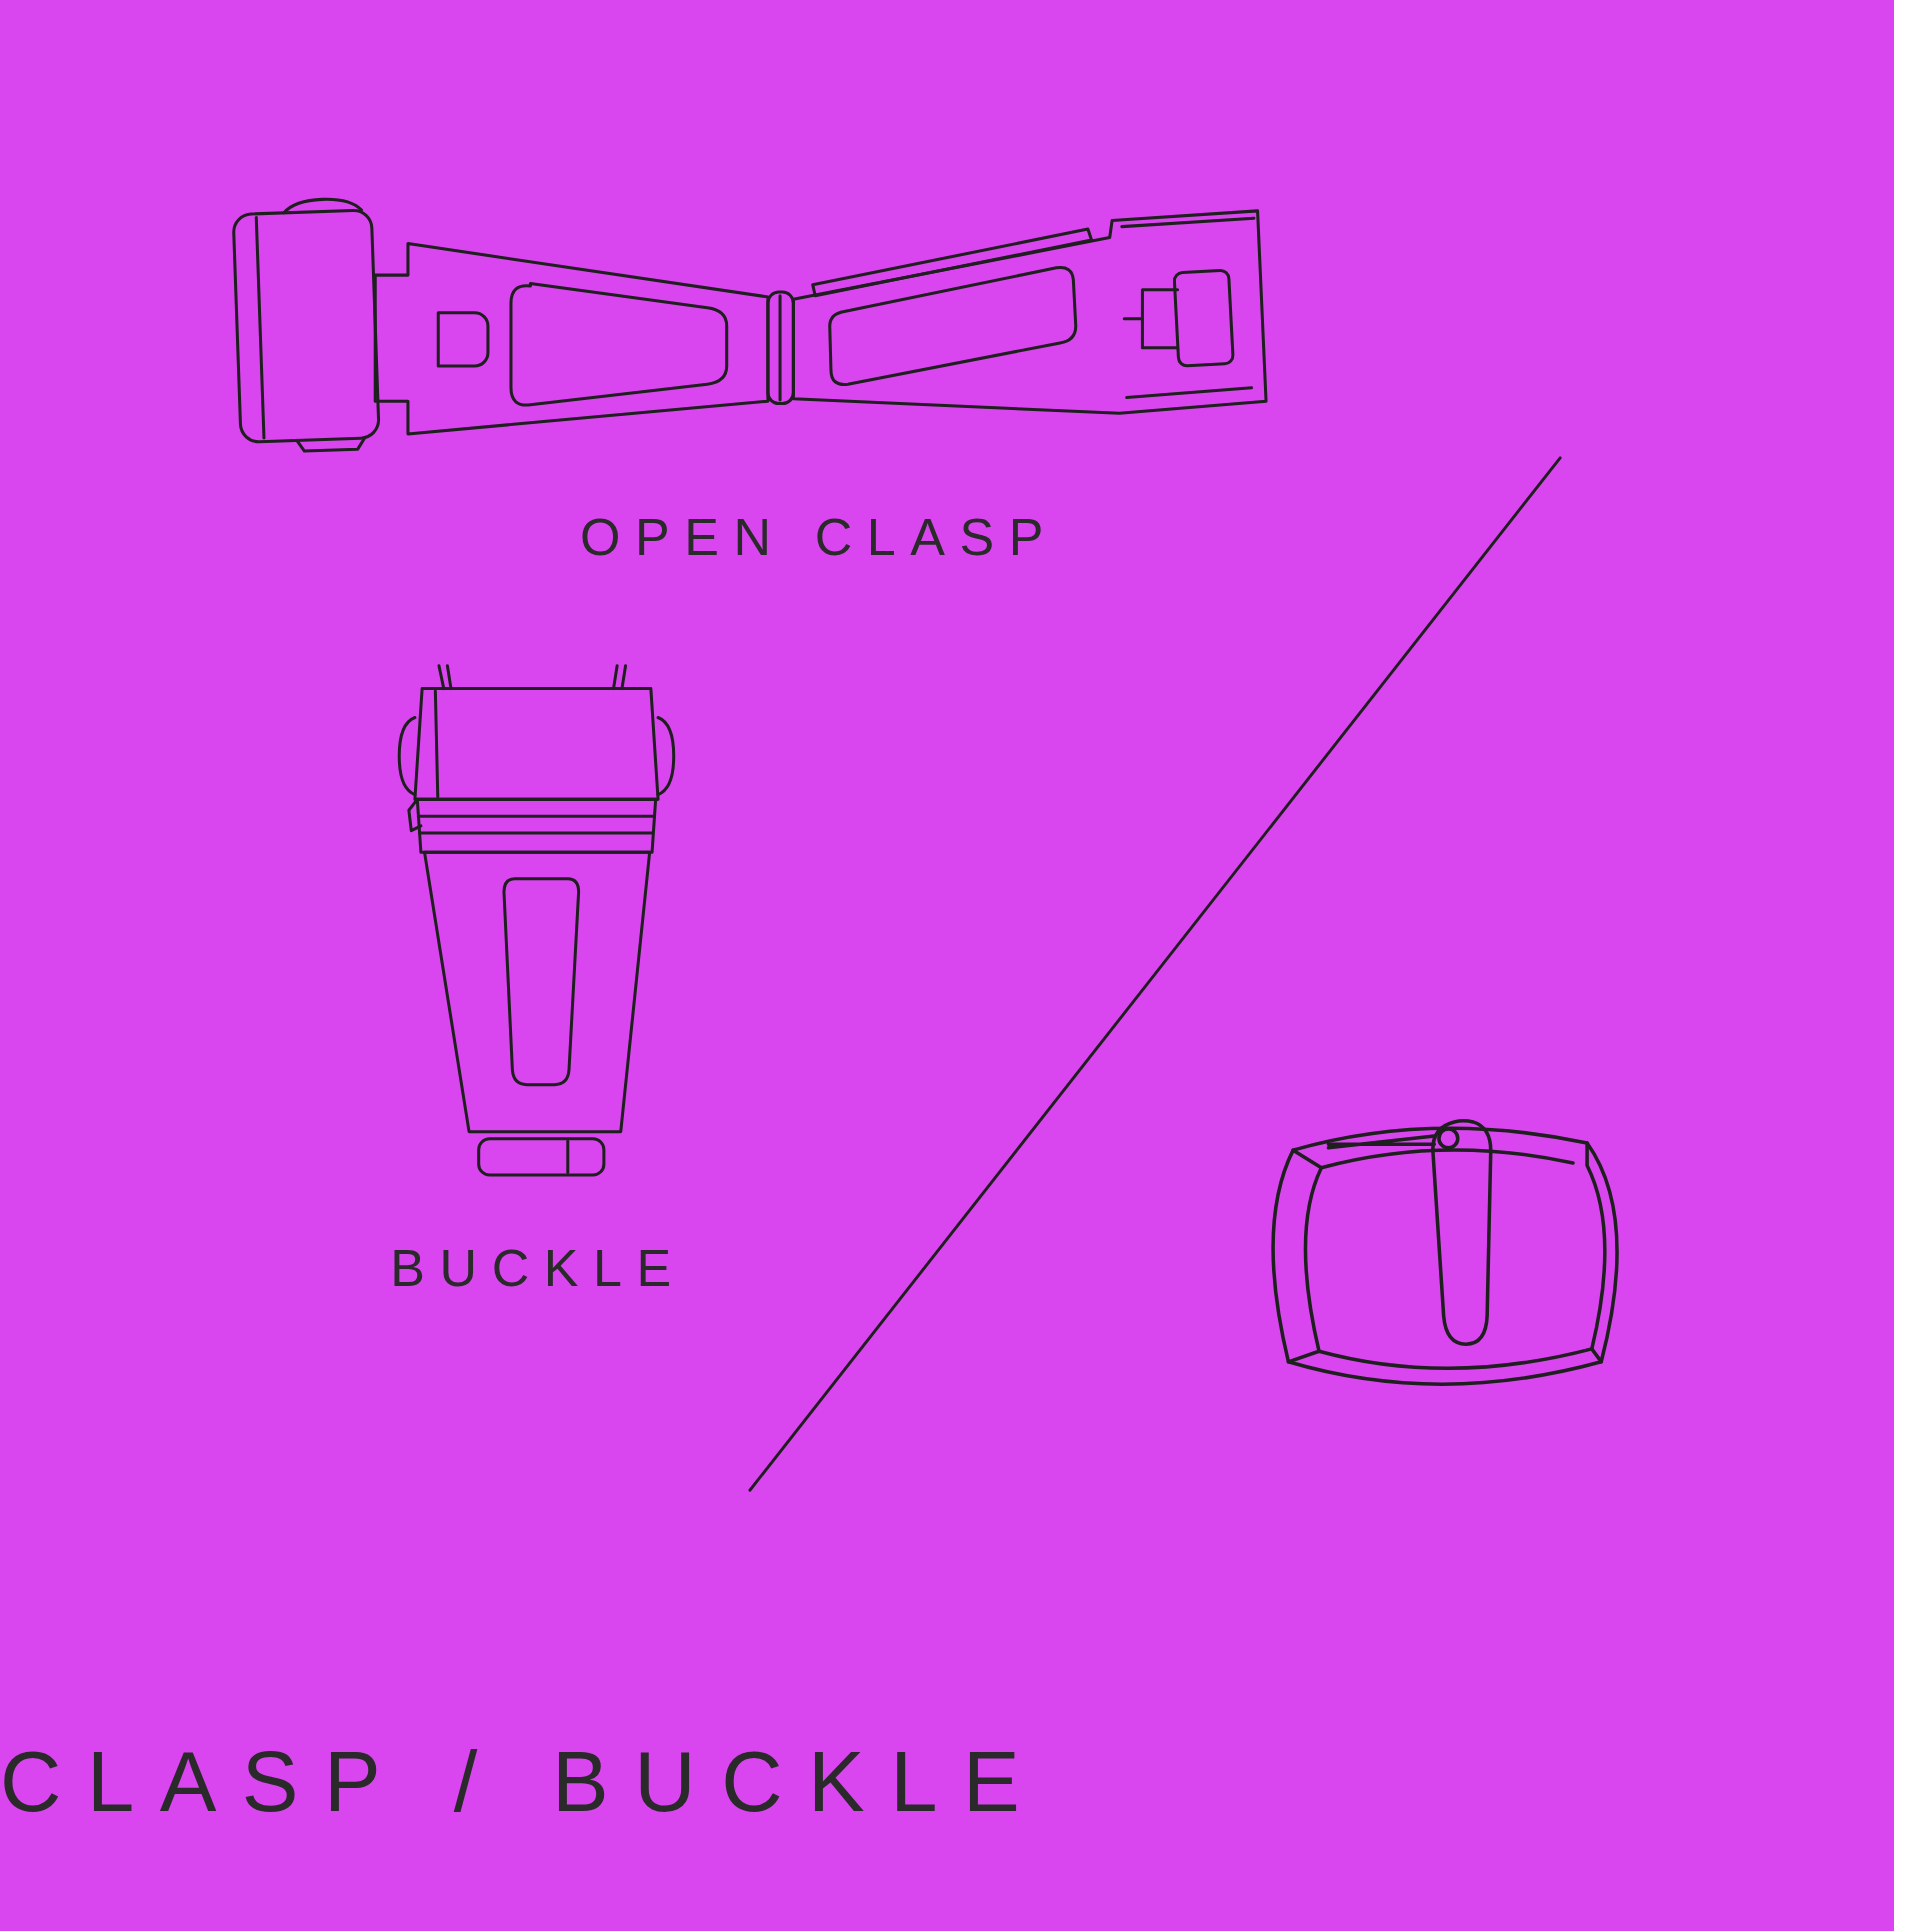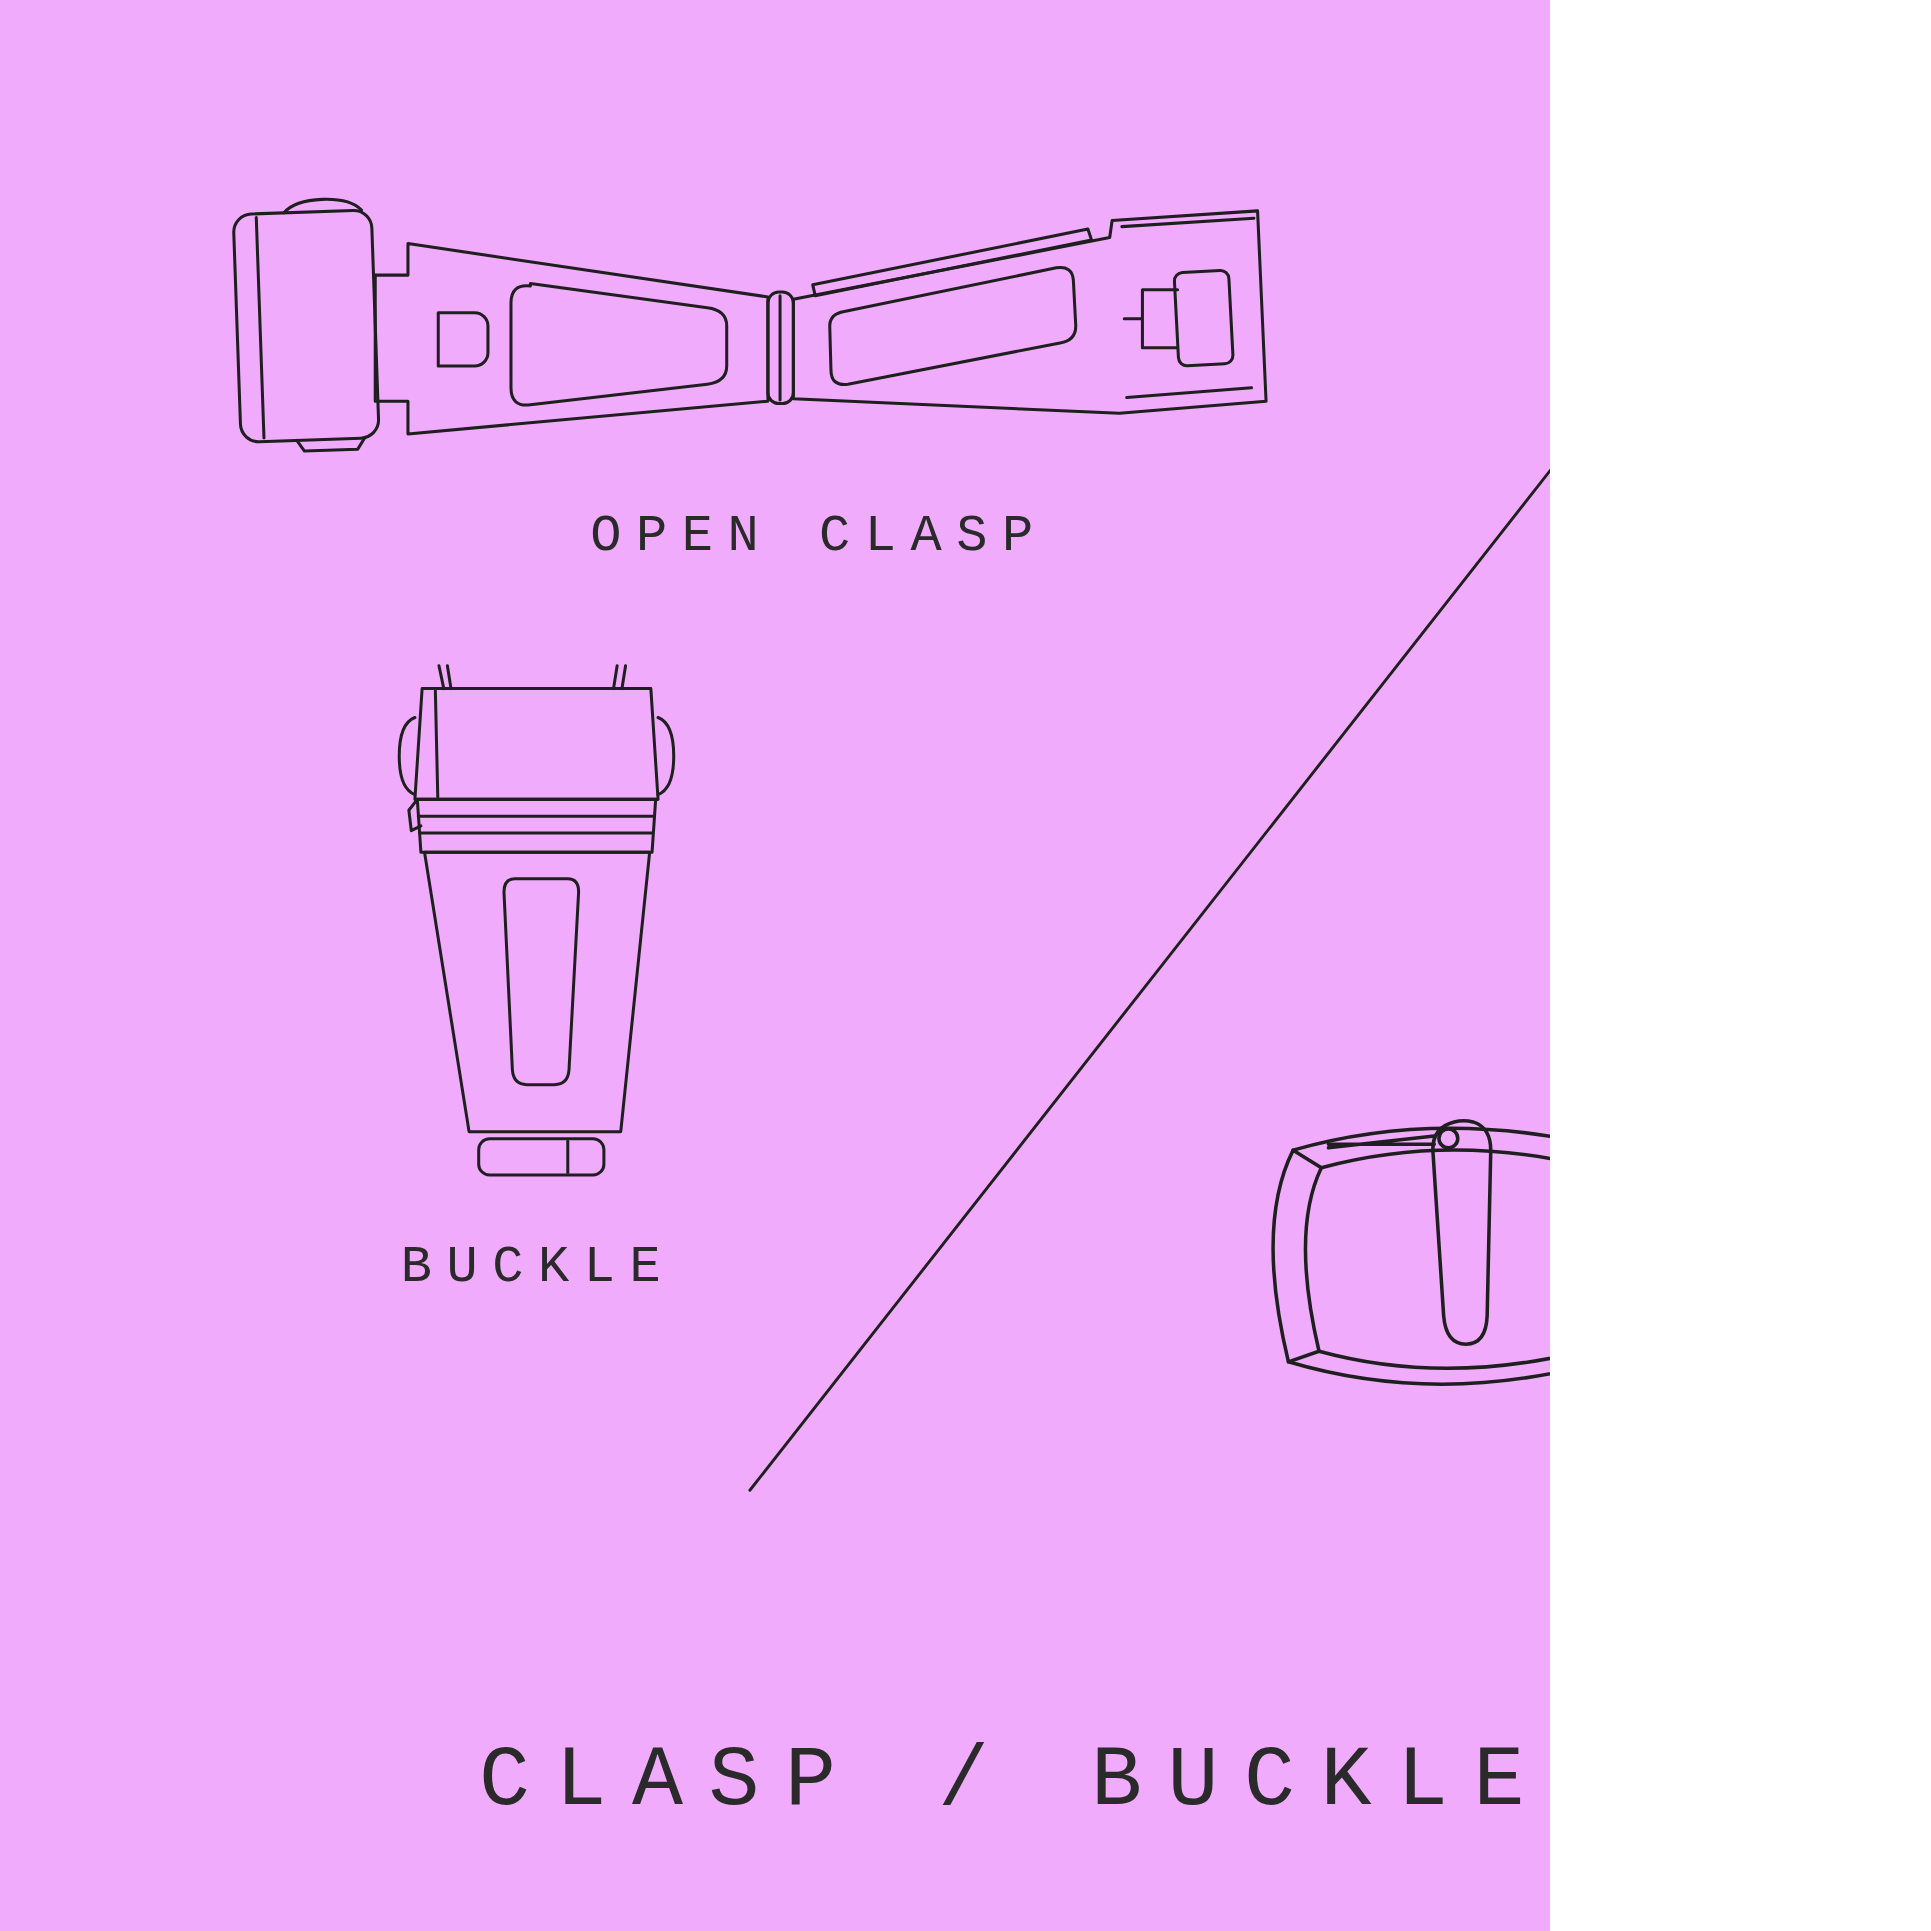--- a/index.html
+++ b/index.html
@@ -2,42 +2,42 @@
 <html><head>
 <meta charset="utf-8">
 <style>
   html, body {
     margin: 0;
     padding: 0;
     background: #ffffff;
   }
   .canvas {
     position: relative;
-    width: 1550px;
+    width: 1894px;
     height: 1931px;
-    background: #f0abfc;
+    background: #d946ef;
     overflow: hidden;
-    font-family: Liberation Mono, monospace;
+    font-family: Liberation Sans, sans-serif;
     color: #1f1f1f;
   }
   .abs { position: absolute; }
   .label {
     font-weight: 300;
     color: #2a2a2a;
     letter-spacing: 0.28em;
     font-size: 52px;
     white-space: nowrap;
     transform: translateX(-50%);
   }
   .title {
     position: absolute;
     left: 0;
     right: 0;
     top: 1733px;
-    text-align: right;
+    text-align: left;
     font-size: 85px;
     font-weight: 300;
     letter-spacing: 0.30em;
     color: #2a2a2a;
     white-space: nowrap;
   }
   svg { display: block; }
 </style>
 </head>
 <body>

